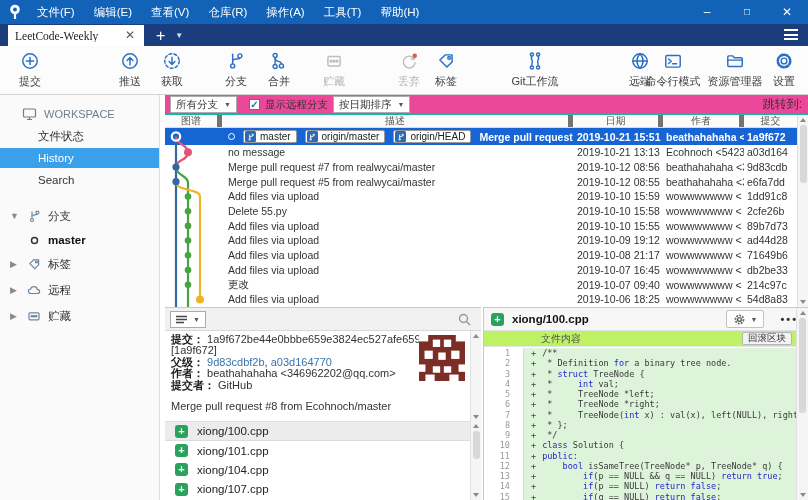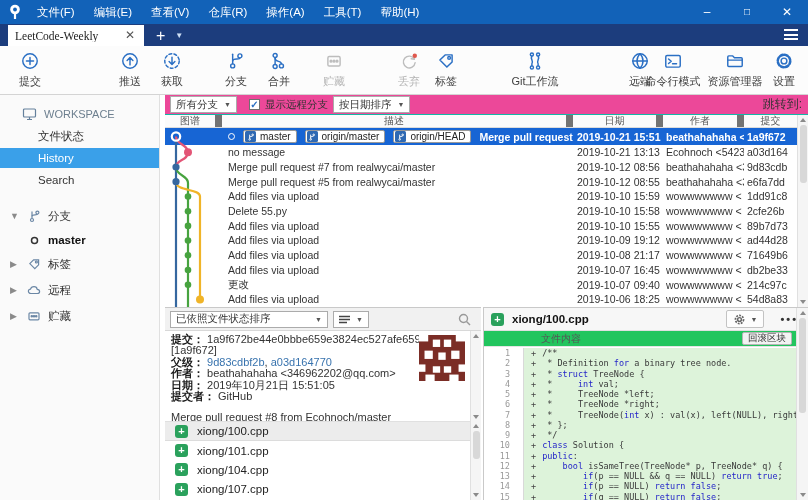--- a/index.html
+++ b/index.html
@@ -43,21 +43,21 @@
   
   .filterbar{position:absolute;left:165px;top:95px;width:643px;height:20px;background:#ec4899;display:flex;align-items:center;border-bottom:1px solid #14b8a6;}
   .dropdown{height:17px;border:1px solid #ababab;background:#fff;display:flex;align-items:center;padding:0 5px;gap:6px;font-size:10.5px;color:#333;margin-left:5px;}
   .caret{font-size:7px;color:#555;}
   .chk{display:flex;align-items:center;gap:5px;margin-left:12px;font-size:10.5px;}
   .chkbox{width:11px;height:11px;border:1px solid #707070;background:#fff;color:var(--accent);font-size:10px;font-weight:bold;
     display:flex;align-items:center;justify-content:center;line-height:1;}
   .jump{margin-left:auto;margin-right:6px;font-size:12px;color:#333;}
   
   .thead{position:absolute;left:165px;top:115px;width:632px;height:13px;background:#fbfbfb;border-bottom:1px solid #dcdcdc;display:flex;font-size:10px;color:#555;}
-  .th{display:flex;align-items:center;justify-content:center;border-right:7px solid #737373;height:100%;}
+  .th{display:flex;align-items:center;justify-content:center;border-right:5px solid #737373;height:100%;}
   .rows{position:absolute;left:165px;top:128px;width:632px;height:179px;overflow:hidden;background:#fff;}
   .crow{display:flex;height:14.7px;align-items:center;font-size:10.5px;color:#333;}
   .crow.sel{height:17px;background:var(--selection);color:#fff;font-weight:bold;}
   .c-graph{width:57px;flex:0 0 auto;height:100%;}
   .c-desc{width:351px;flex:0 0 auto;padding-left:6px;white-space:nowrap;overflow:hidden;display:flex;align-items:center;gap:8px;}
   .c-date{width:90px;flex:0 0 auto;white-space:nowrap;overflow:hidden;padding-left:4px;}
   .c-auth{width:81px;flex:0 0 auto;white-space:nowrap;overflow:hidden;padding-left:3px;}
   .c-hash{flex:1;white-space:nowrap;overflow:hidden;padding-left:3px;}
   .ring{width:7px;height:7px;border:1.7px solid #fff;border-radius:50%;flex:0 0 auto;}
   .badge{display:inline-flex;align-items:center;gap:4px;background:#fff;border:1px solid #9a9a9a;border-radius:2px;height:13px;
@@ -80,21 +80,21 @@
   .frow{height:19.2px;display:flex;align-items:center;gap:9px;padding-left:10px;font-size:11.5px;color:#222;}
   .frow.sel{background:#ececec;border-bottom:1px solid #dcdcdc;}
   .fplus{width:13px;height:13px;background:var(--added-icon);border-radius:3px;color:#fff;font-size:11px;font-weight:bold;
     display:flex;align-items:center;justify-content:center;line-height:1;flex:0 0 auto;}
   
   .rpanel{position:absolute;left:483px;top:307px;width:325px;height:193px;background:#fff;border-top:1px solid #c9c9c9;border-left:1px solid #c9c9c9;}
   .rhead{height:23px;background:#f7f7f7;border-bottom:1px solid #e0e0e0;display:flex;align-items:center;padding-left:7px;gap:8px;}
   .rhead .fname{font-size:11.5px;font-weight:bold;color:#111;}
   .gearbtn{margin-left:auto;height:18px;border:1px solid #c3c3c3;background:#fdfdfd;border-radius:2px;display:flex;align-items:center;gap:5px;padding:0 6px;color:#555;}
   .dots3{margin:0 10px 0 8px;letter-spacing:2px;color:#333;font-weight:bold;font-size:11px;}
-  .rsub{height:16px;background:#22c55e;border-bottom:1px solid #e4e4e4;display:flex;align-items:center;font-size:10px;color:#555;}
+  .rsub{height:16px;background:#bef264;border-bottom:1px solid #e4e4e4;display:flex;align-items:center;font-size:10px;color:#555;}
   .rsub .cl{margin-left:57px;}
   .hunkbtn{margin-left:auto;margin-right:16px;height:13px;border:1px solid #b5b5b5;background:#f3f3f3;border-radius:2px;
     font-size:9.5px;color:#333;display:flex;align-items:center;padding:0 5px;}
   .code{position:absolute;left:0;top:40px;right:12px;bottom:0;overflow:hidden;font-family:"DejaVu Sans Mono",monospace;font-size:8.5px;}
   .dline{display:flex;height:10.25px;align-items:center;}
   .g-num{width:40px;flex:0 0 auto;text-align:right;padding-right:13px;color:#9a9a9a;border-right:1px solid #d9d9d9;height:100%;
     display:flex;align-items:center;justify-content:flex-end;background:#fff;}
   .g-code{flex:1;background:var(--added-bg);height:100%;display:flex;align-items:center;white-space:pre;overflow:hidden;color:#3a3a3a;}
   .g-code .plus{padding:0 6px 0 7px;color:#444;}
   .kw{color:var(--keyword);}
@@ -503,42 +503,37 @@
   <circle cx="11" cy="8.5" r="4.2" fill="none" stroke="#fff" stroke-width="2.2"></circle>
 </svg></div>
 
   <div class="scrollcol" style="left:797px;top:115px;width:11px;height:192px;">
     <span class="arrU"></span>
       <span class="thumb" style="height:58px;"></span>
     <span class="arrD" style="margin-top:auto;"></span>
   </div>
 
   <div class="dtoolbar">
-    <div class="dropdown" style="width:158px;">
-      <span style="flex:1">已依照文件状态排序</span>
-        <span class="caret">▼</span>
-    </div>
     <div class="dropdown">
       <svg width="11" height="9" viewBox="0 0 11 9" stroke="#444" stroke-width="1.3">
           <path d="M0 1.5 H11 M0 4.5 H11 M0 7.5 H8"></path>
         </svg>
       <span class="caret">▼</span>
     </div>
     <svg class="srch" width="13" height="13" viewBox="0 0 13 13" fill="none" stroke="#999" stroke-width="1.4">
       <circle cx="5.5" cy="5.5" r="4"></circle>
         <path d="M8.5 8.5 L12 12"></path>
     </svg>
   </div>
 
   <div class="dinfo">
     <div id="fields">
         <div><b>提交：</b> 1a9f672be44e0bbbe659e3824ec527afe6592754 [1a9f672]</div>
    <div><b>父级：</b> <span class="link">9d83cdbf2b</span>, <span class="link">a03d164770</span></div>
    <div><b>作者：</b> beathahahaha &lt;346962202@qq.com&gt;</div>
-   <div><b>日期：</b> 2019年10月21日 15:51:05</div>
    <div><b>提交者：</b> GitHub</div>
       </div>
     <div style="height:10px;"></div>
     <div>Merge pull request #8 from Ecohnoch/master</div>
     <div class="avatar">
       <svg width="46" height="46" viewBox="0 0 10 10">
         <rect width="10" height="10" fill="#7b2d26"></rect>
         <g fill="#fff">
           <rect x="0" y="0" width="2" height="1.4"></rect>
             <rect x="8" y="0" width="2" height="1.4"></rect>

